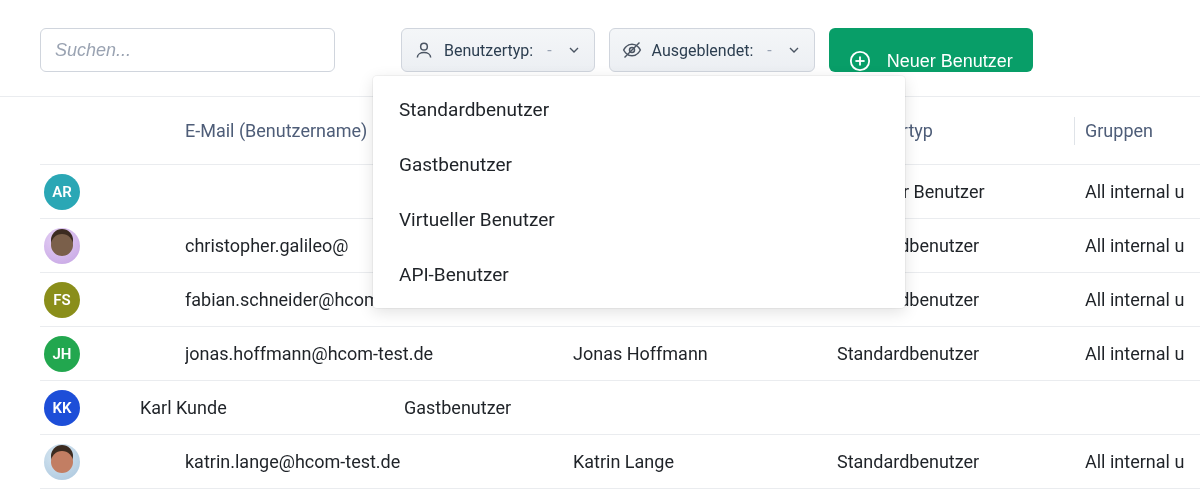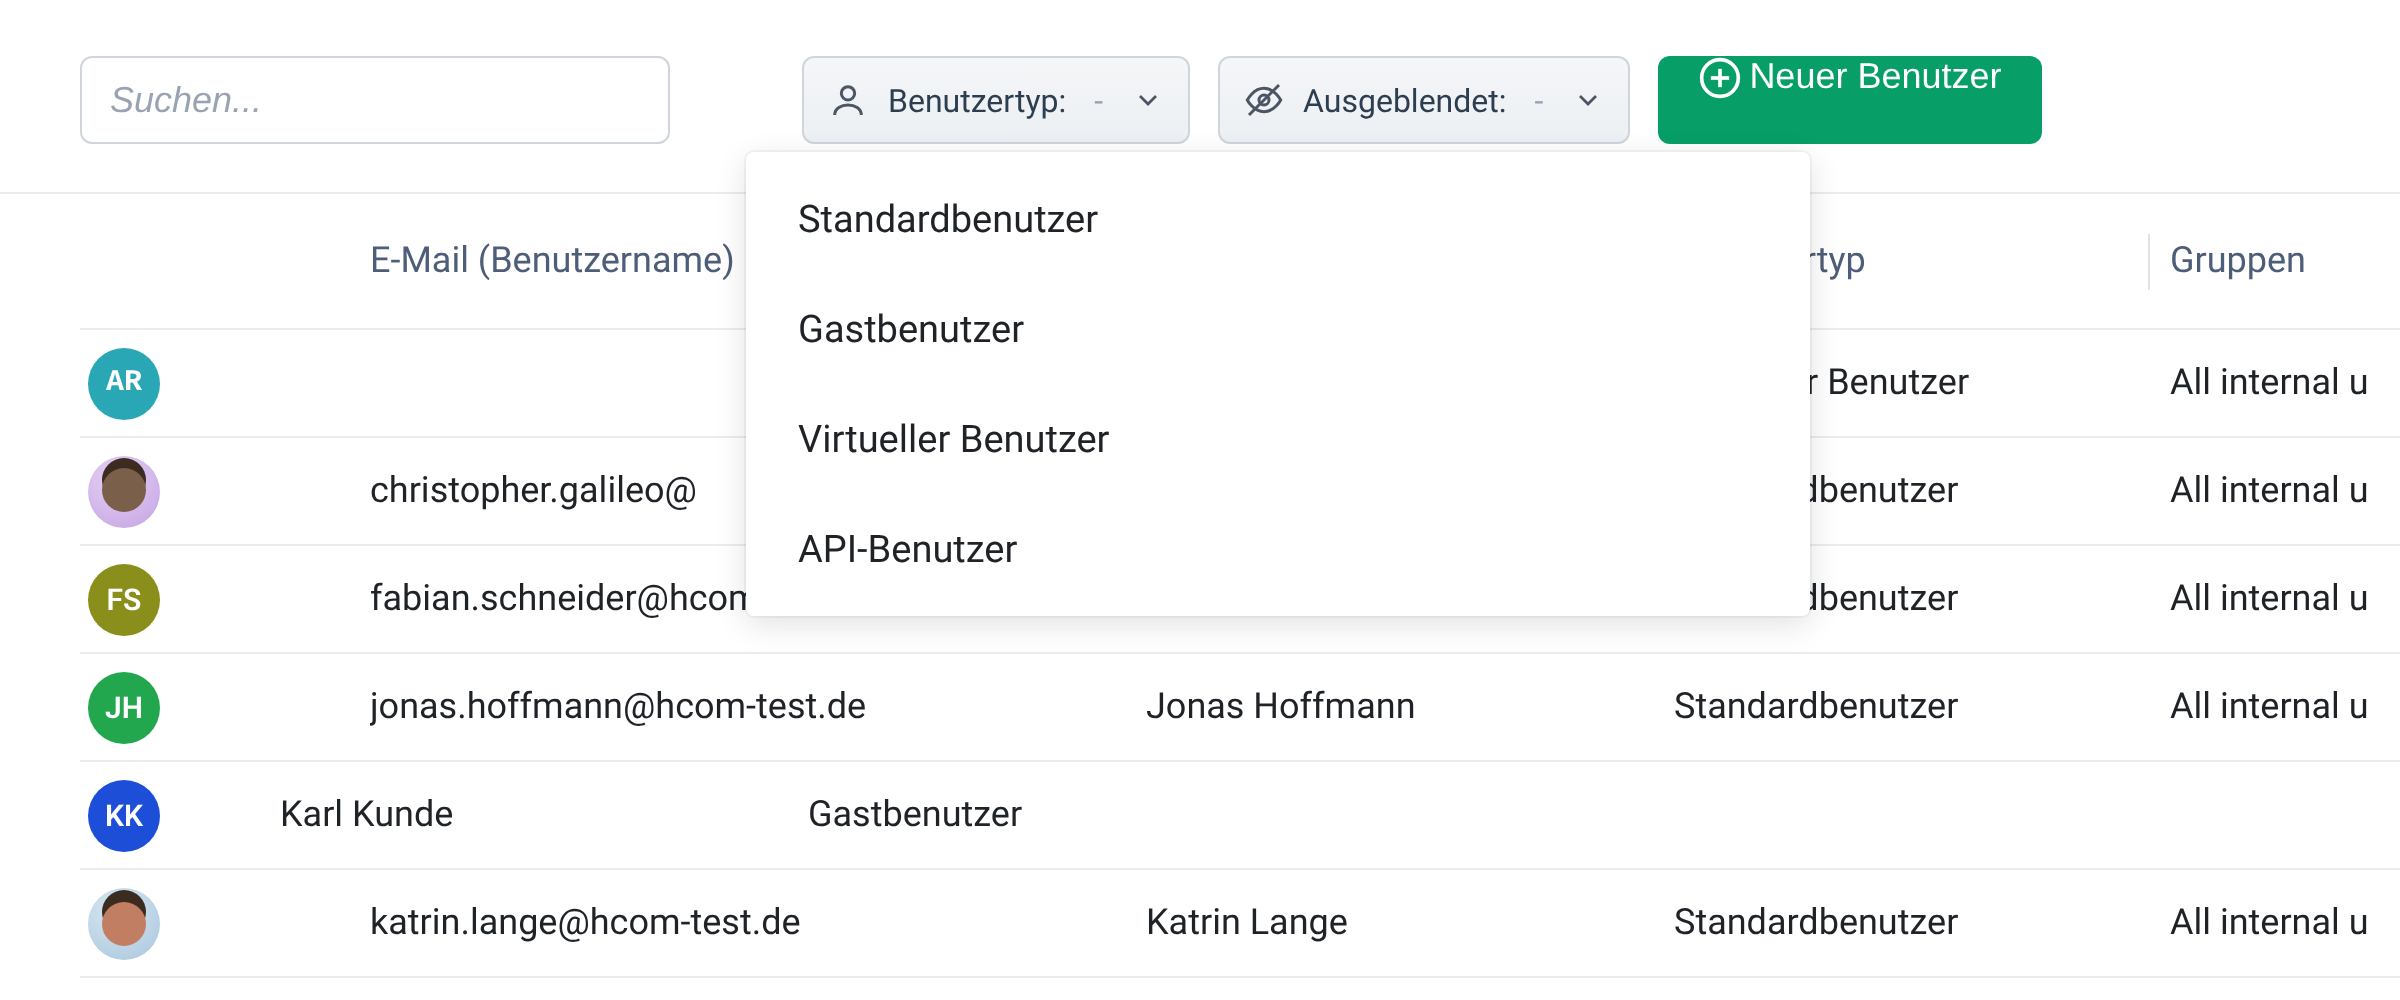--- a/index.html
+++ b/index.html
@@ -51,23 +51,23 @@
     .filter-btn .dash { color: #98a2b3; margin: 0 4px; }
     .filter-btn svg.icon { width: 20px; height: 20px; stroke: #4b5563; fill: none; stroke-width: 1.8; }
     .filter-btn svg.chev { width: 16px; height: 16px; stroke: #4b5563; fill: none; stroke-width: 2; }
     .primary-btn {
       height: 44px;
       background: #089e68;
       color: #fff;
       border: none;
       border-radius: 6px;
       display: flex;
-      align-items: flex-start;
+      align-items: flex-end;
       padding: 0 20px;
-      gap: 4px;
+      gap: 16px;
       cursor: pointer;
       font-size: 18px;
       font-weight: 500;
     }
     .primary-btn svg { width: 22px; height: 22px; stroke: #fff; fill: none; stroke-width: 2; }
     .dropdown {
       position: absolute;
       top: 76px;
       left: 373px;
       width: 532px;
@@ -185,21 +185,21 @@
         <span>Benutzertyp</span>
         <span class="col-div" style="margin-left:auto"></span>
       </div>
     <div class="col-grp">
         <span>Gruppen</span>
       </div>
   </div>
   <div id="tbody">
       <div class="row">
         <div class="col-av">
-          <div class="avatar" style="background: rgb(42, 167, 181); font-family: Liberation Mono, monospace;">AR</div>
+          <div class="avatar" style="background: rgb(42, 167, 181);">AR</div>
         </div>
         <div class="col-email"></div>
         <div class="col-name"></div>
         <div class="col-type">Virtueller Benutzer</div>
         <div class="col-grp">All internal u</div>
       </div>
       <div class="row">
         <div class="col-av">
           <div class="avatar img1"></div>
         </div>

